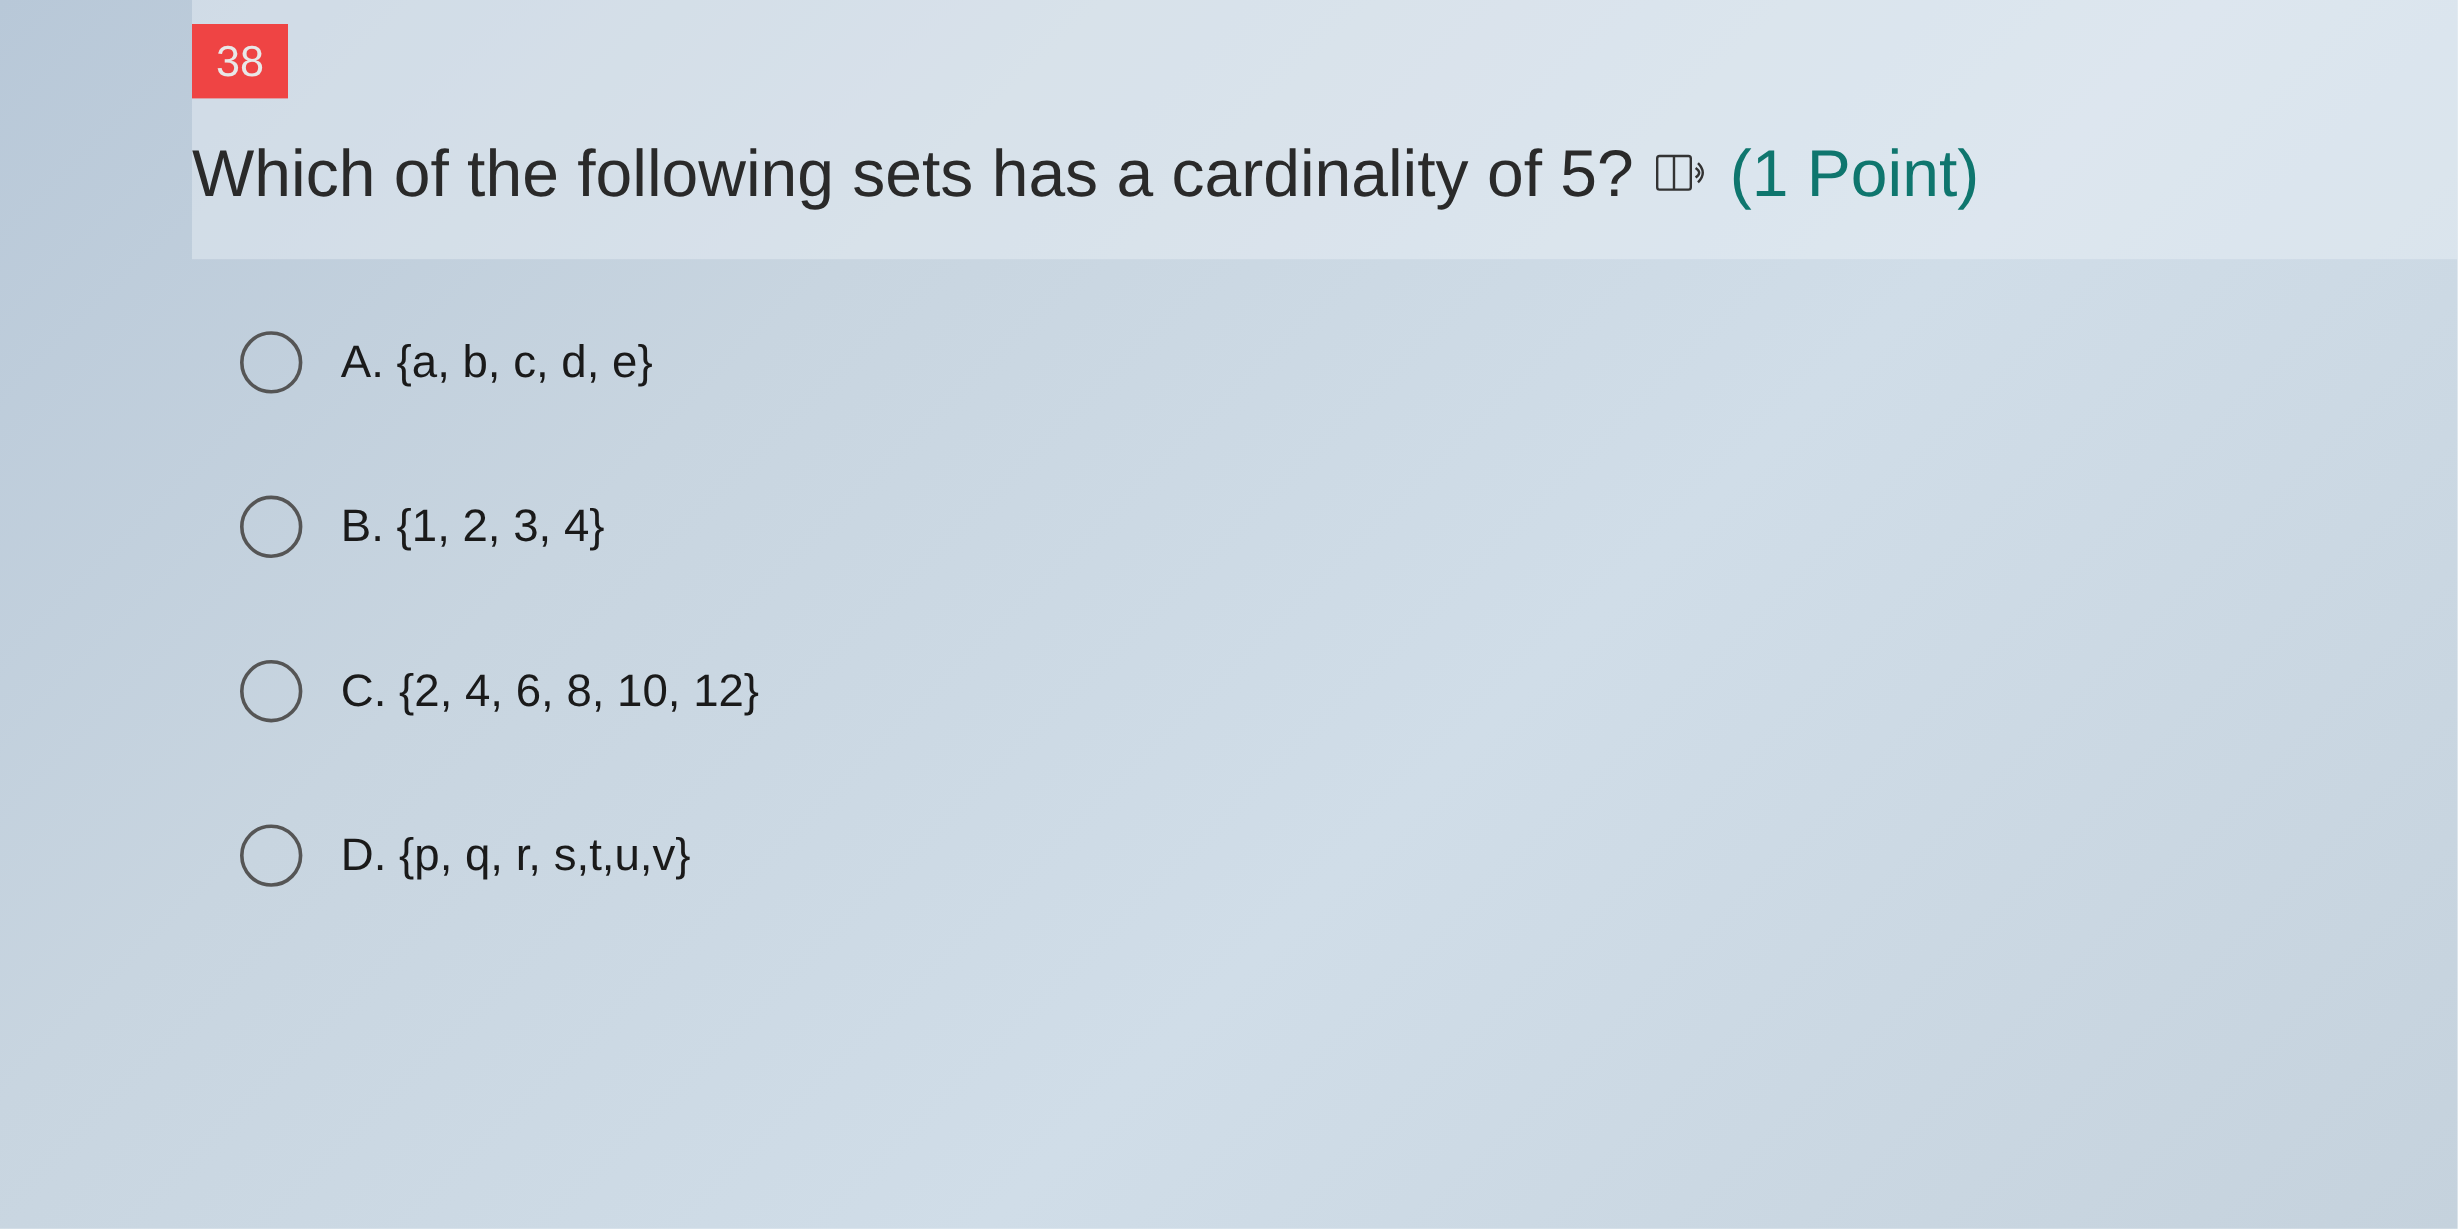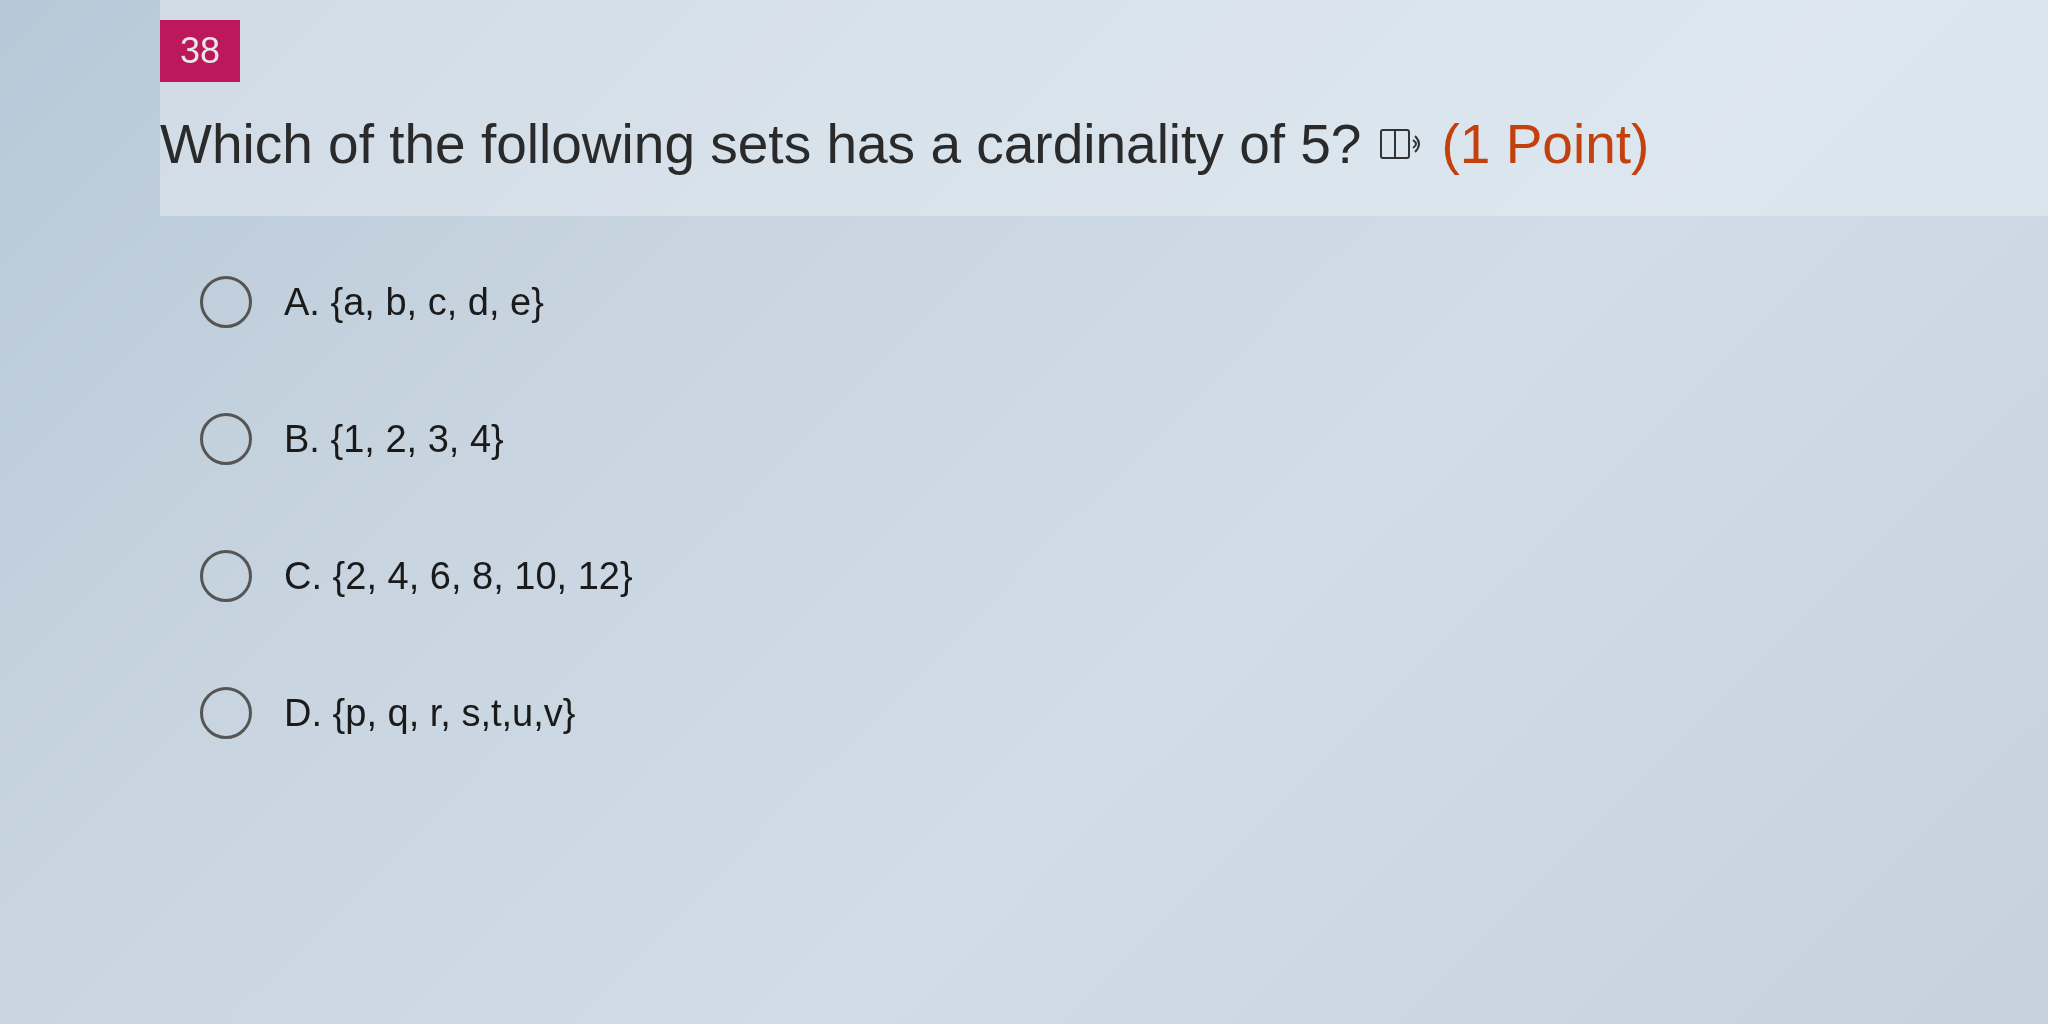--- a/index.html
+++ b/index.html
@@ -13,21 +13,21 @@
       background: linear-gradient(135deg, #b8c8d8 0%, #c8d5e0 30%, #d0dde8 60%, #c5d2dd 100%);
       font-family: "Segoe UI", Arial, sans-serif;
       overflow: hidden;
       position: relative;
     }
     .container {
       padding-left: 160px;
       padding-top: 0;
     }
     .question-number-badge {
-      background: #be185d;
+      background: #ef4444;
       color: #e8e8e8;
       display: inline-block;
       padding: 10px 20px;
       font-size: 36px;
       font-weight: 400;
       margin-bottom: 30px;
     }
     .question-header {
       background: rgba(240, 245, 250, 0.4);
       padding: 20px 0 40px 0;
@@ -46,21 +46,21 @@
     .immersive-icon {
       display: inline-flex;
       align-items: center;
       cursor: pointer;
     }
     .immersive-icon svg {
       width: 44px;
       height: 36px;
     }
     .points-text {
-      color: #c2410c;
+      color: #0f766e;
     }
     .options {
       padding-left: 40px;
       text-align: right;
     }
     .option-row {
       display: flex;
       align-items: center;
       gap: 32px;
       margin-bottom: 85px;

